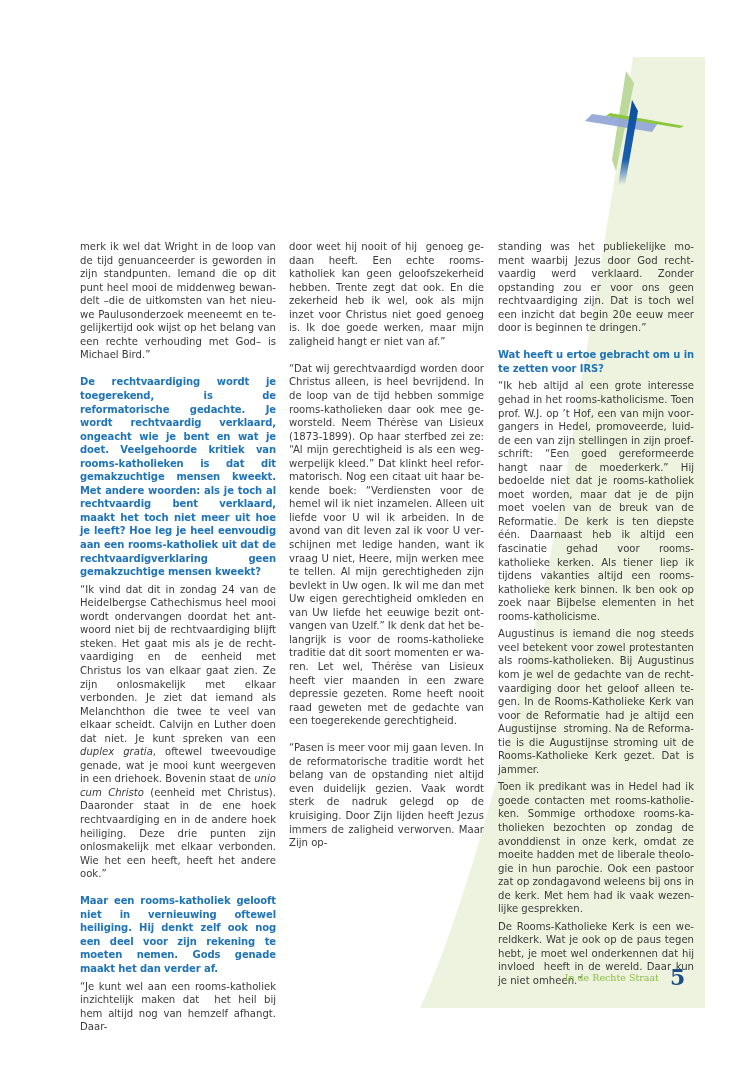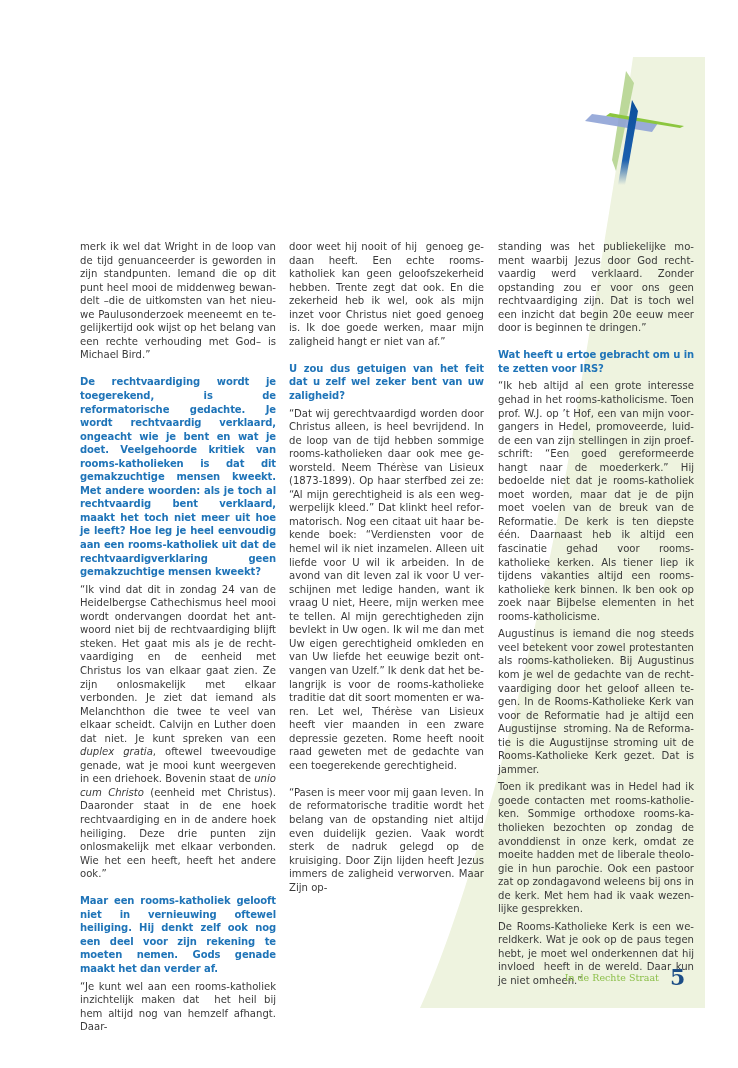--- a/index.html
+++ b/index.html
@@ -56,21 +56,20 @@
     <div class="gap"></div>
     <p class="q">De rechtvaardiging wordt je toegere­kend, is de reformatorische gedachte. Je wordt rechtvaardig verklaard, onge­acht wie je bent en wat je doet. Veel­gehoorde kritiek van rooms-katholie­ken is dat dit gemakzuchtige mensen kweekt. Met andere woorden: als je toch al rechtvaardig bent verklaard, maakt het toch niet meer uit hoe je leeft? Hoe leg je heel eenvoudig aan een rooms-katholiek uit dat de recht­vaardigverklaring geen gemakzuchti­ge mensen kweekt?</p>
     <p>“Ik vind dat dit in zondag 24 van de Heidelbergse Cathechismus heel mooi wordt ondervangen doordat het ant­woord niet bij de rechtvaardiging blijft steken. Het gaat mis als je de recht­vaardiging en de eenheid met Christus los van elkaar gaat zien. Ze zijn onlos­makelijk met elkaar verbonden. Je ziet dat iemand als Melanchthon die twee te veel van elkaar scheidt. Calvijn en Luther doen dat niet. Je kunt spreken van een <i>duplex gratia</i>, oftewel twee­voudige genade, wat je mooi kunt weergeven in een driehoek. Bovenin staat de <i>unio cum Christo</i> (eenheid met Christus). Daaronder staat in de ene hoek rechtvaardiging en in de andere hoek heiliging. Deze drie punten zijn onlosmakelijk met elkaar verbonden. Wie het een heeft, heeft het andere ook.”</p>
     <div class="gap"></div>
     <p class="q">Maar een rooms-katholiek gelooft niet in vernieuwing oftewel heiliging. Hij denkt zelf ook nog een deel voor zijn rekening te moeten nemen. Gods ge­nade maakt het dan verder af.</p>
     <p>“Je kunt wel aan een rooms-katholiek inzichtelijk maken dat &nbsp;het heil bij hem altijd nog van hemzelf afhangt. Daar­-</p>
   </div>
 <div class="column col2">
     <p>door weet hij nooit of hij &nbsp;genoeg ge­daan heeft. Een echte rooms-katholiek kan geen geloofszekerheid hebben. Trente zegt dat ook. En die zekerheid heb ik wel, ook als mijn inzet voor Christus niet goed genoeg is. Ik doe goede werken, maar mijn zaligheid hangt er niet van af.”</p>
     <div class="gap"></div>
-    <p class="q">U zou dus getuigen van het feit dat u zelf wel zeker bent van uw zaligheid?</p>
     <p>“Dat wij gerechtvaardigd worden door Christus alleen, is heel bevrijdend. In de loop van de tijd hebben sommige rooms-katholieken daar ook mee ge­worsteld. Neem Thérèse van Lisieux (1873-1899). Op haar sterfbed zei ze: “Al mijn gerechtigheid is als een weg­werpelijk kleed.” Dat klinkt heel refor­matorisch. Nog een citaat uit haar be­kende boek: “Verdiensten voor de hemel wil ik niet inzamelen. Alleen uit liefde voor U wil ik arbeiden. In de avond van dit leven zal ik voor U ver­schijnen met ledige handen, want ik vraag U niet, Heere, mijn werken mee te tellen. Al mijn gerechtigheden zijn bevlekt in Uw ogen. Ik wil me dan met Uw eigen gerechtigheid omkleden en van Uw liefde het eeuwige bezit ont­vangen van Uzelf.” Ik denk dat het be­langrijk is voor de rooms-katholieke traditie dat dit soort momenten er wa­ren. Let wel, Thérèse van Lisieux heeft vier maanden in een zware depressie gezeten. Rome heeft nooit raad gewe­ten met de gedachte van een toegere­kende gerechtigheid.</p>
     <div class="gap"></div>
     <p>“Pasen is meer voor mij gaan leven. In de reformatorische traditie wordt het belang van de opstanding niet altijd even duidelijk gezien. Vaak wordt sterk de nadruk gelegd op de kruisiging. Door Zijn lijden heeft Jezus immers de zaligheid verworven. Maar Zijn op­-</p>
   </div>
 <div class="column col3">
     <p>standing was het publiekelijke mo­ment waarbij Jezus door God recht­vaardig werd verklaard. Zonder opstanding zou er voor ons geen recht­vaardiging zijn. Dat is toch wel een inzicht dat begin 20e eeuw meer door is beginnen te dringen.”</p>
     <div class="gap"></div>
     <p class="q">Wat heeft u ertoe gebracht om u in te zetten voor IRS?</p>
     <p>“Ik heb altijd al een grote interesse ge­had in het rooms-katholicisme. Toen prof. W.J. op ’t Hof, een van mijn voor­gangers in Hedel, promoveerde, luid­de een van zijn stellingen in zijn proef­schrift: “Een goed gereformeerde hangt naar de moederkerk.” Hij bedoelde niet dat je rooms-katholiek moet wor­den, maar dat je de pijn moet voelen van de breuk van de Reformatie. De kerk is ten diepste één. Daarnaast heb ik altijd een fascinatie gehad voor rooms-katholieke kerken. Als tiener liep ik tijdens vakanties altijd een rooms-katholieke kerk binnen. Ik ben ook op zoek naar Bijbelse elementen in het rooms-katholicisme.</p>
     <p>Augustinus is iemand die nog steeds veel betekent voor zowel protestanten als rooms-katholieken. Bij Augustinus kom je wel de gedachte van de recht­vaardiging door het geloof alleen te­gen. In de Rooms-Katholieke Kerk van voor de Reformatie had je altijd een Augustijnse &nbsp;stroming. Na de Reforma­tie is die Augustijnse stroming uit de Rooms-Katholieke Kerk gezet. Dat is jammer.</p>

